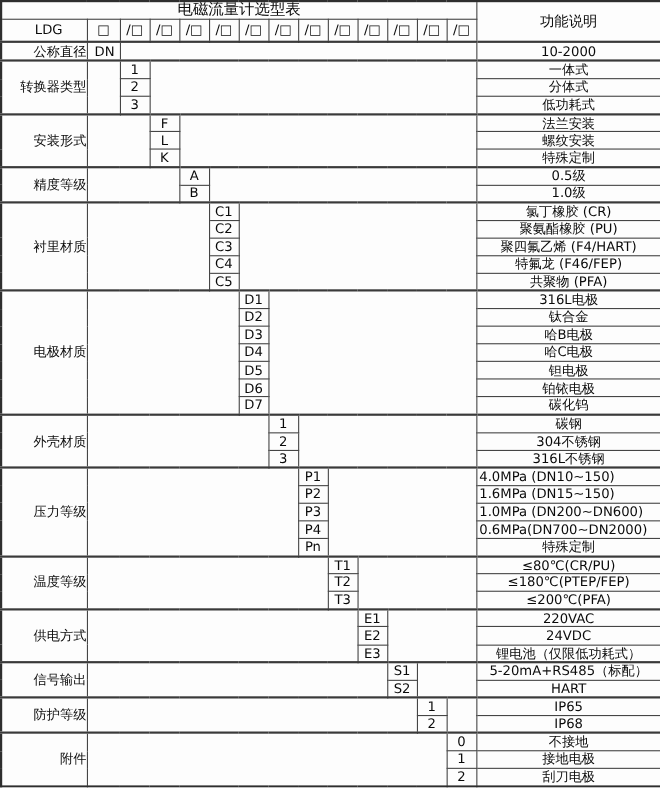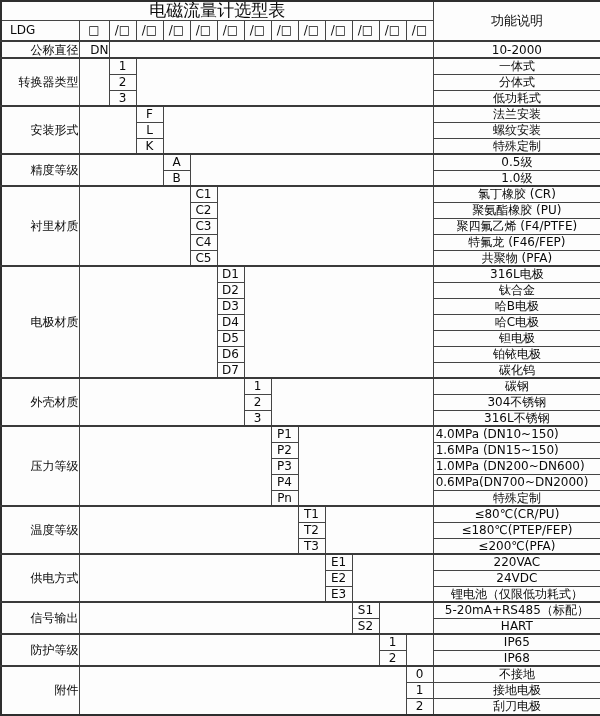--- a/index.html
+++ b/index.html
@@ -13,24 +13,24 @@
   td{
     border:1px solid #454545;
     padding:0;text-align:center;vertical-align:middle;
     overflow:hidden;white-space:nowrap;line-height:1.05;
   }
   tr{height:16px;}
   tr.h-title{height:16px;}
   tr.h-model{height:21px;}
   tr.h-dn{height:17px;}
   tr.group-start td{border-top:2px solid #3a3a3a;}
-  td.title-cell{font-size:17px;}
+  td.title-cell{font-size:14px;}
   td.fn-header{font-size:13px;font-family:Liberation Serif, serif;}
-  td.model-prefix{text-align:left;padding-left:8px;}
-  td.dn-code{text-align:right;padding-left:2px;}
+  td.model-prefix{text-align:center;padding-left:8px;}
+  td.dn-code{text-align:center;padding-left:2px;}
   td.box{font-size:12px;letter-spacing:0;}
   td.fn-left{text-align:left;padding-left:2px;margin-left:36px;}
   td.cat{font-size:12px;text-align:right;}
 </style>
 </head>
 <body>
 
 <table>
   <colgroup>
     <col style="width:78px">
@@ -130,21 +130,21 @@
     <td>C1</td>
     <td rowspan="5" colspan="8"></td>
     <td>氯丁橡胶 (CR)</td>
   </tr>
   <tr>
     <td>C2</td>
     <td>聚氨酯橡胶 (PU)</td>
   </tr>
   <tr>
     <td>C3</td>
-    <td>聚四氟乙烯 (F4/PTFE)</td>
+    <td>聚四氟乙烯 (F4/HART)</td>
   </tr>
   <tr>
     <td>C4</td>
     <td>特氟龙 (F46/FEP)</td>
   </tr>
   <tr>
     <td>C5</td>
     <td>共聚物 (PFA)</td>
   </tr>
 

